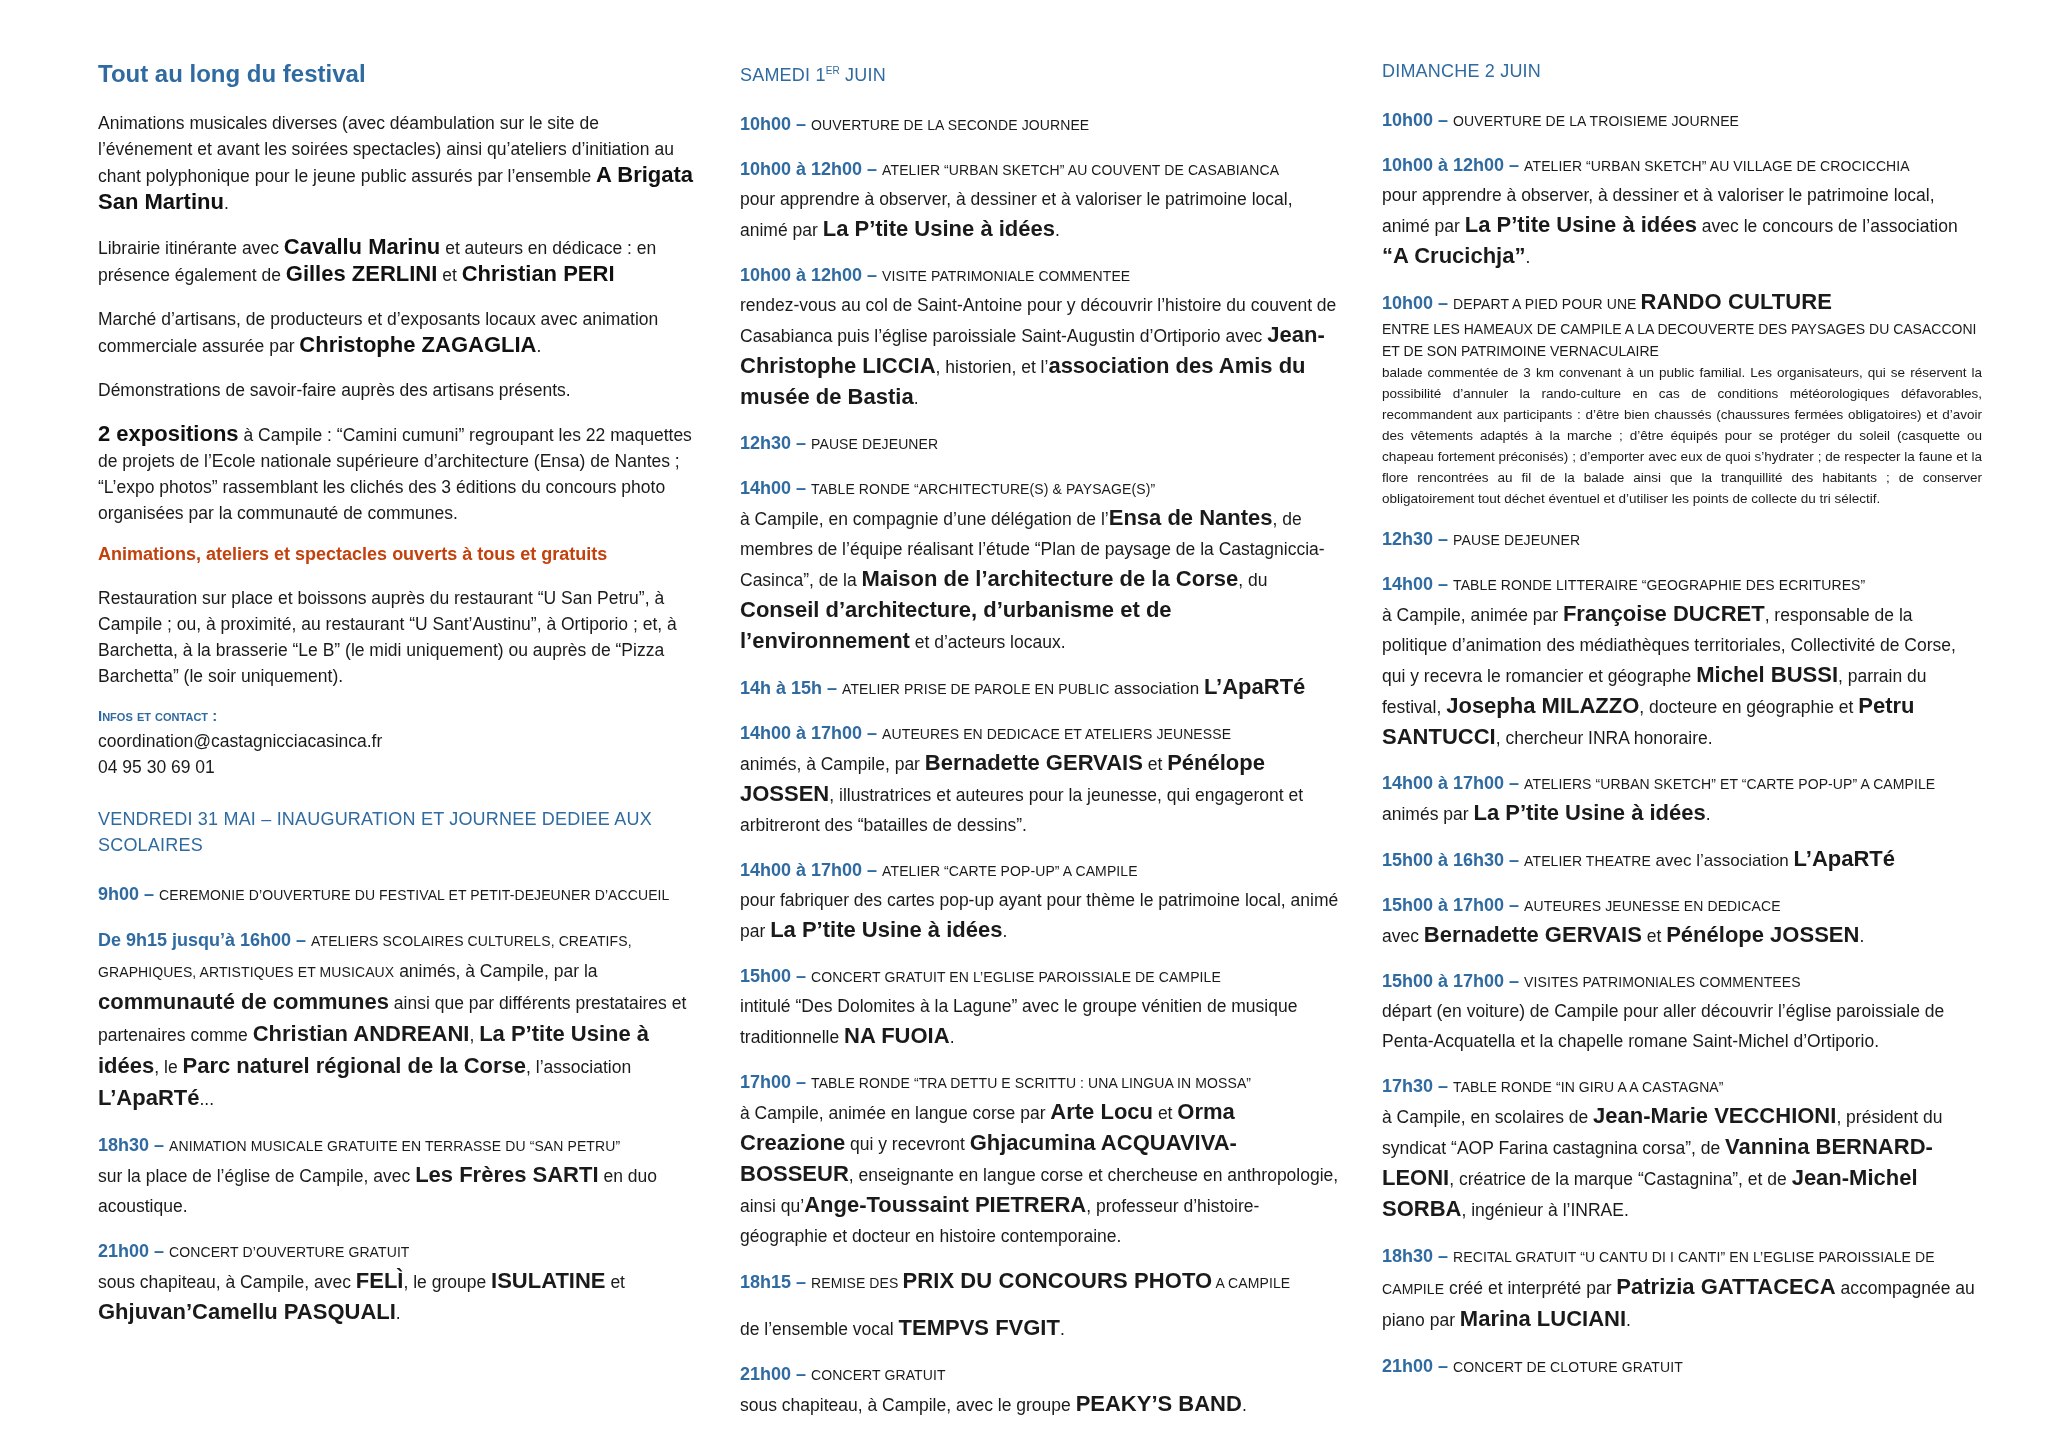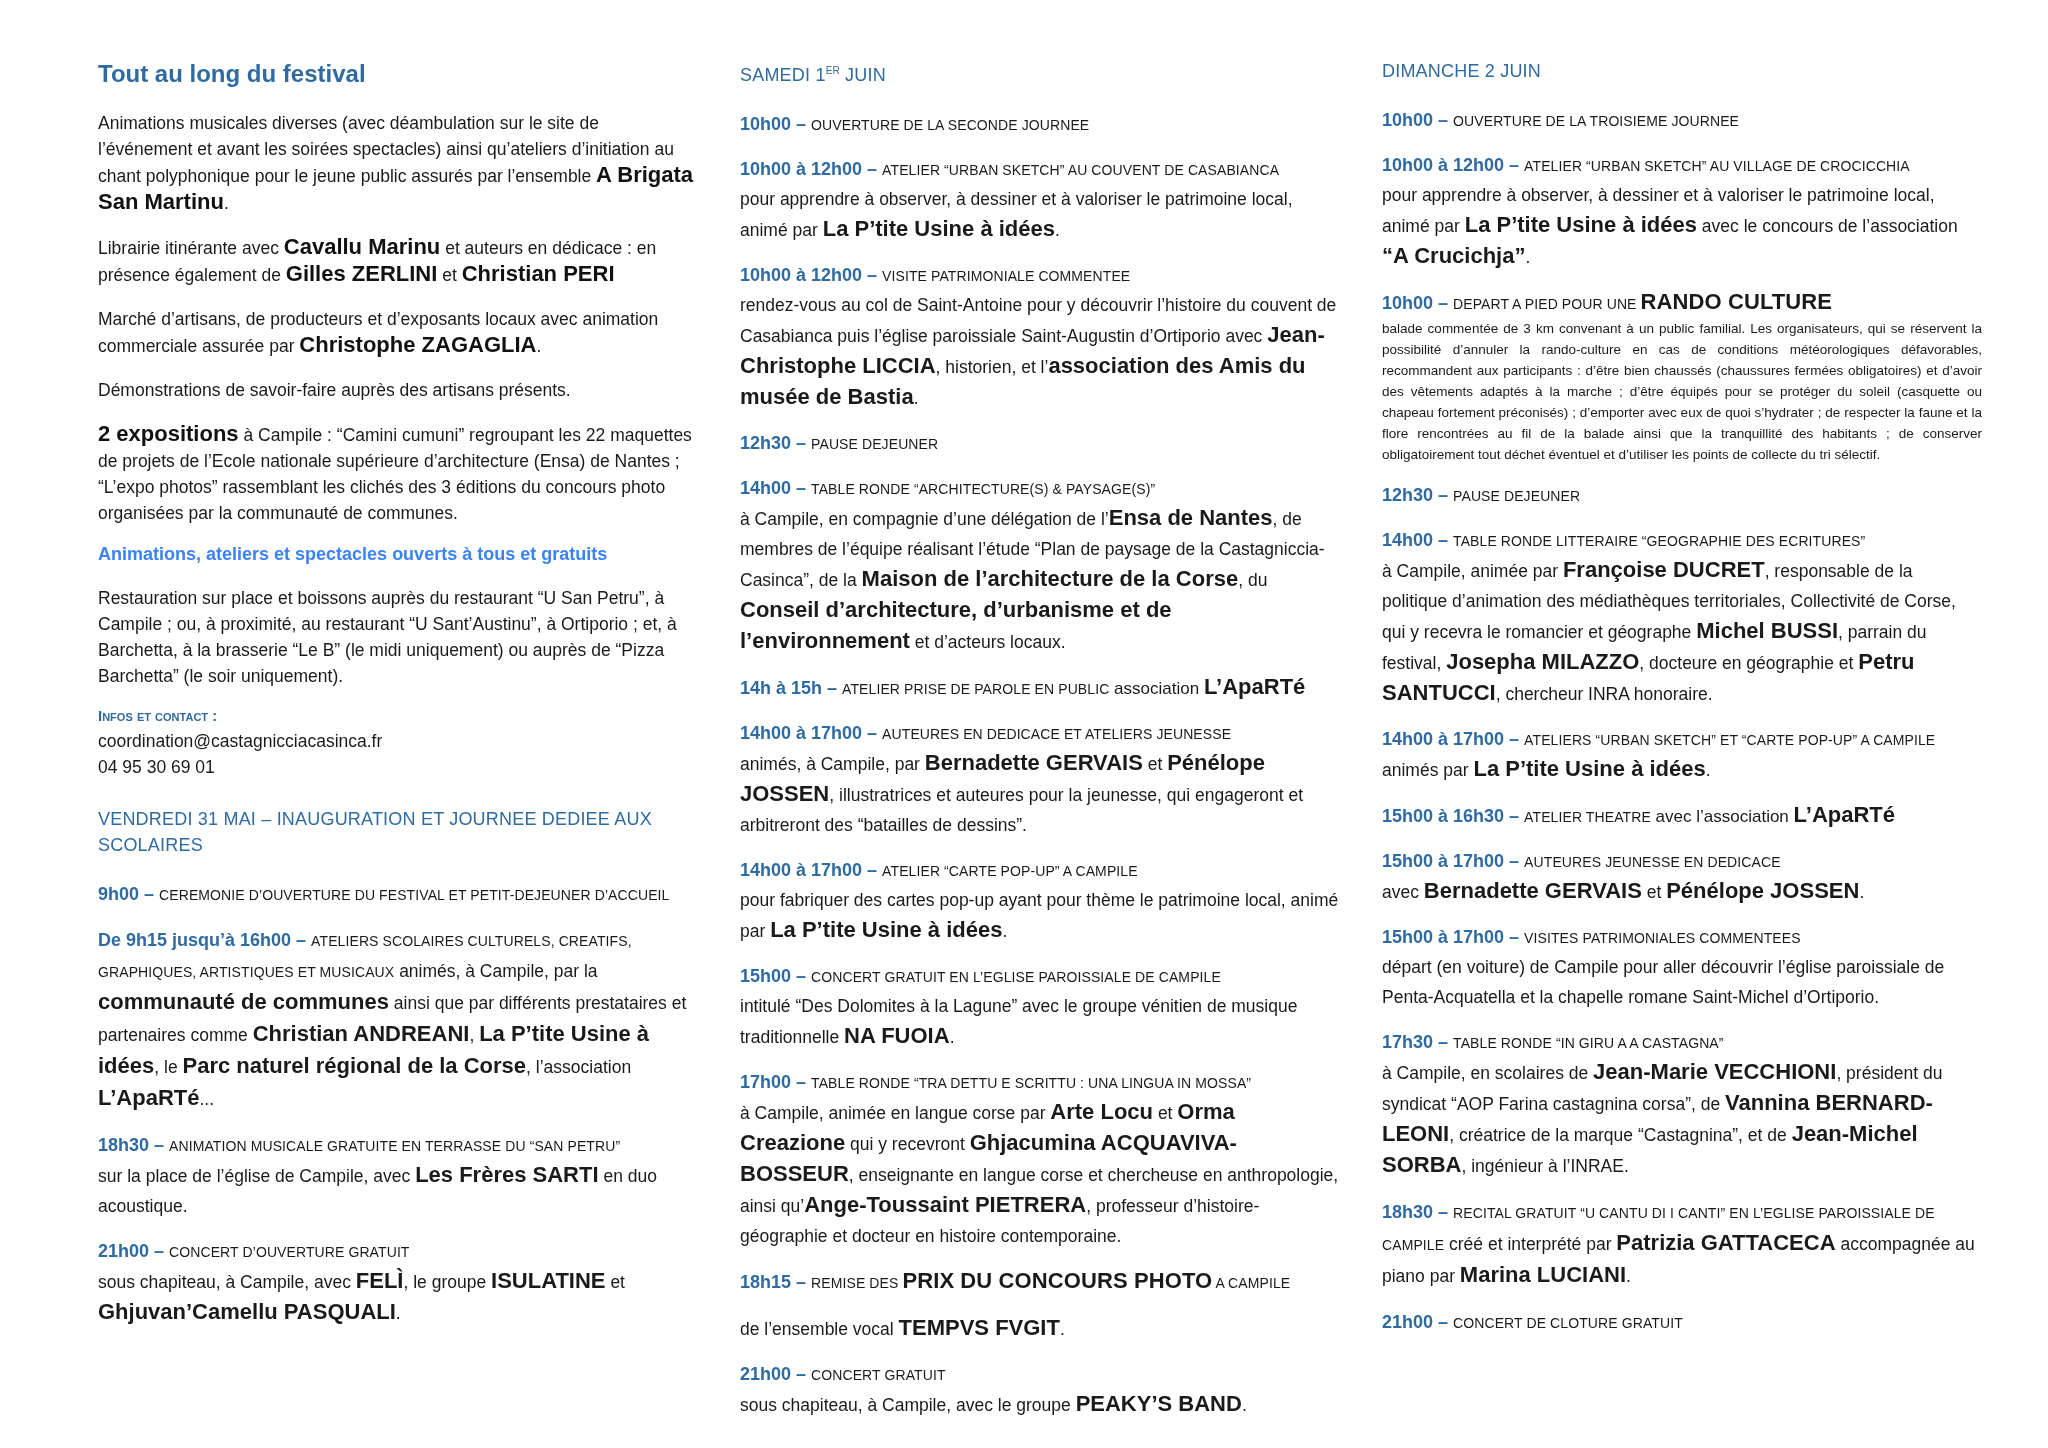--- a/index.html
+++ b/index.html
@@ -3,21 +3,21 @@
 <meta charset="utf-8">
 <style>
   html, body { margin:0; padding:0; background:#ffffff; }
   body { width:2048px; height:1448px; position:relative; overflow:hidden;
          font-family:"Liberation Sans", "DejaVu Sans", sans-serif; color:#1a1a1a; }
   .col { position:absolute; top:0; }
   #col1 { left:98px; width:600px; top:60px; }
   #col2 { left:740px; width:600px; top:58px; }
   #col3 { left:1382px; width:600px; top:58px; }
   .h-big { color:#2f6aa0; font-weight:bold; font-size:24px; margin:0 0 22px 0; }
-  .h-sub { color:#3b82f6; font-weight:bold; font-size:18px; margin:0 0 20px 0; }
+  .h-sub { color:#c2410c; font-weight:bold; font-size:18px; margin:0 0 20px 0; }
   .h-day { color:#2f6aa0; font-weight:normal; font-size:18px; letter-spacing:0.2px; margin:0 0 22px 0; line-height:26px; }
   .h-caps { color:#2f6aa0; font-weight:bold; font-size:15px; font-variant:small-caps; margin:0 0 4px 0; }
   .para { font-size:17.5px; line-height:26px; margin:0 0 18px 0; }
   .para b { font-size:22px; font-weight:bold; color:#111; }
   .event { margin:0 0 16px 0; }
   .ev-head { font-size:17px; line-height:28px; }
   .ev-time { color:#2f6aa0; font-weight:bold; font-size:18px; }
   .ev-cap { font-size:14px; text-transform:uppercase; letter-spacing:0.1px; }
   .ev-cap b, .ev-head b { font-size:22px; font-weight:bold; }
   .ev-body { font-size:17.5px; line-height:30px; }
@@ -121,20 +121,21 @@
   <div id="col3-events">
       <div class="event">
         <div class="ev-head"><span class="ev-time">10h00</span><span class="ev-time"> – </span><span class="ev-cap"><span>Ouverture de la troisieme journee</span></span></div>
       </div>
       <div class="event">
         <div class="ev-head"><span class="ev-time">10h00 à 12h00</span><span class="ev-time"> – </span><span class="ev-cap"><span>Atelier “Urban sketch” au village de Crocicchia</span></span></div>
         <div class="ev-body"><span>pour apprendre à observer, à dessiner et à valoriser le patrimoine local, animé par </span><b>La P’tite Usine à idées</b><span> avec le concours de l’association </span><b>“A Crucichja”</b><span>.</span></div>
       </div>
       <div class="event">
         <div class="ev-head"><span class="ev-time">10h00</span><span class="ev-time"> – </span><span class="ev-cap"><span>Depart a pied pour une </span><b>RANDO CULTURE</b></span></div>
+        <div class="ev-subcap">Entre les hameaux de Campile a la decouverte des paysages du Casacconi et de son patrimoine vernaculaire</div>
         <div class="ev-small">balade commentée de 3 km convenant à un public familial. Les organisateurs, qui se réservent la possibilité d’annuler la rando-culture en cas de conditions météorologiques défavorables, recommandent aux participants : d’être bien chaussés (chaussures fermées obligatoires) et d’avoir des vêtements adaptés à la marche ; d’être équipés pour se protéger du soleil (casquette ou chapeau fortement préconisés) ; d’emporter avec eux de quoi s’hydrater ; de respecter la faune et la flore rencontrées au fil de la balade ainsi que la tranquillité des habitants ; de conserver obligatoirement tout déchet éventuel et d’utiliser les points de collecte du tri sélectif.</div>
       </div>
       <div class="event">
         <div class="ev-head"><span class="ev-time">12h30</span><span class="ev-time"> – </span><span class="ev-cap"><span>Pause dejeuner</span></span></div>
       </div>
       <div class="event">
         <div class="ev-head"><span class="ev-time">14h00</span><span class="ev-time"> – </span><span class="ev-cap"><span>Table ronde litteraire “Geographie des ecritures”</span></span></div>
         <div class="ev-body"><span>à Campile, animée par </span><b>Françoise DUCRET</b><span>, responsable de la politique d’animation des médiathèques territoriales, Collectivité de Corse, qui y recevra le romancier et géographe </span><b>Michel BUSSI</b><span>, parrain du festival, </span><b>Josepha MILAZZO</b><span>, docteure en géographie et </span><b>Petru SANTUCCI</b><span>, chercheur INRA honoraire.</span></div>
       </div>
       <div class="event">

